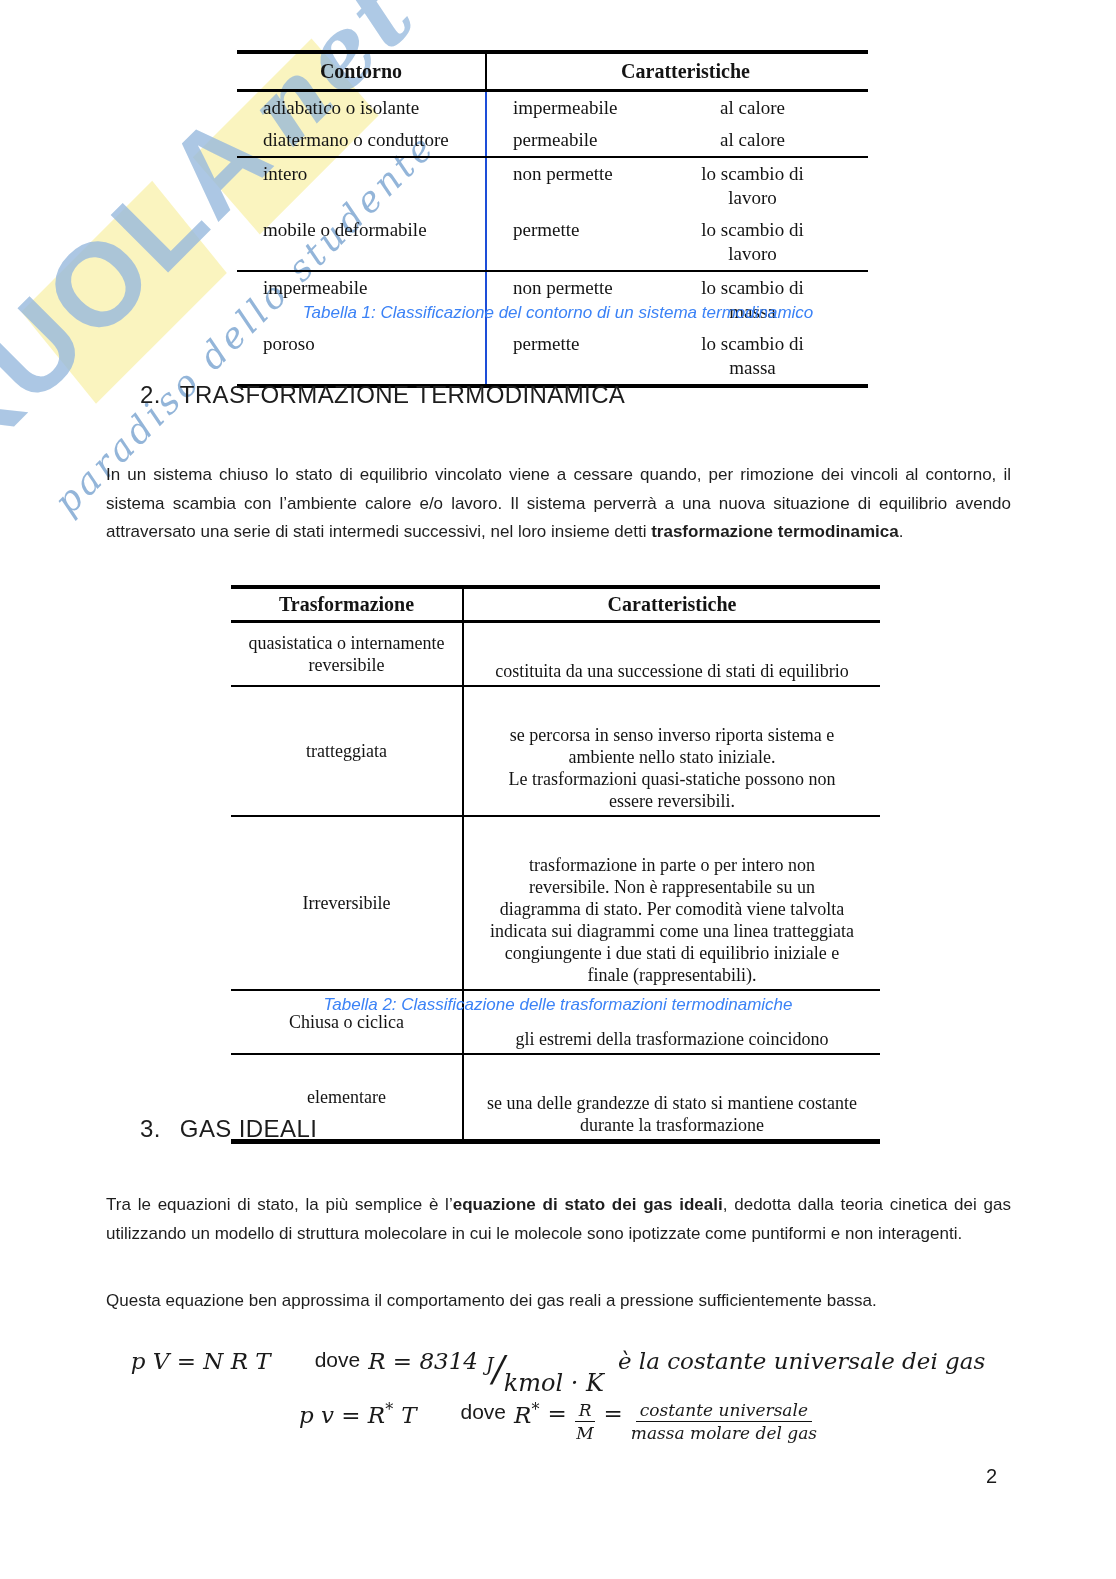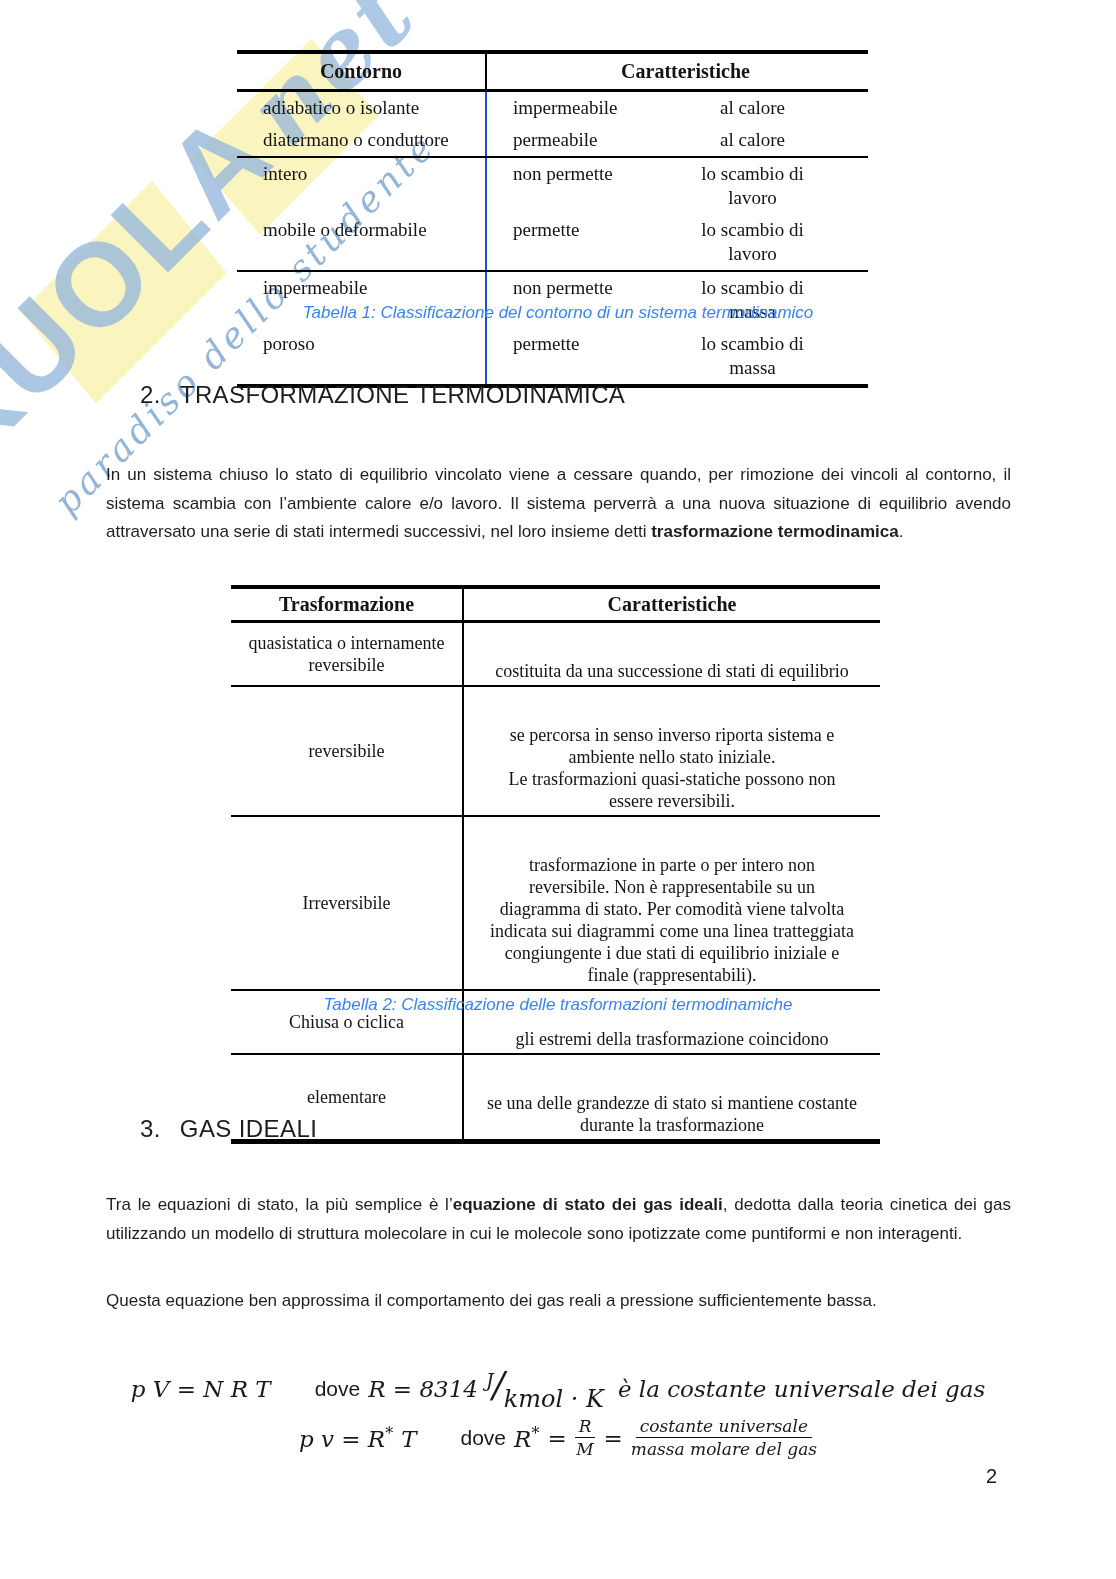--- a/index.html
+++ b/index.html
@@ -87,23 +87,22 @@
     position:absolute;left:106px;width:905px;
     font-size:17px;line-height:28.6px;text-align:justify;color:#1e1e1e;
   }
   .para1{top:461px;}
   .para2{top:1191px;}
   .para3{top:1287px;}
   .b{font-weight:bold;}
   
   .equation{
     position:absolute;left:0;width:100%;
-    display:flex;justify-content:center;align-items:center;
+    display:flex;justify-content:center;
     color:#1a1a1a;
-    margin-top:16px;
   }
   .eq1{top:1348px;}
   .eq2{top:1400px;}
   .math{font-family:"DejaVu Serif",serif;font-style:italic;font-size:23px;}
   .dove{font-family:"Liberation Sans",sans-serif;font-size:21px;font-style:normal;}
   .gap-lg{margin-left:44px;}
   .gap-md{margin-left:14px;}
   .gap-sm{margin-left:8px;}
   .sfrac{white-space:nowrap;}
   .sfrac sup{font-size:19px;vertical-align:10px;font-family:"DejaVu Serif",serif;font-style:italic;}
@@ -188,21 +187,21 @@
         <div class="t2-h2">Caratteristiche</div>
       </div>
       <div id="t2-body">
           <div class="t2-row">
             <div class="t2-left">quasistatica o internamente reversibile</div>
             <div class="t2-right">
               <div>costituita da una successione di stati di equilibrio</div>
             </div>
           </div>
           <div class="t2-row">
-            <div class="t2-left">reversibile</div>
+            <div class="t2-left">tratteggiata</div>
             <div class="t2-right">
               <div>se percorsa in senso inverso riporta sistema e ambiente nello stato iniziale.</div>
               <div>Le trasformazioni quasi-statiche possono non essere reversibili.</div>
             </div>
           </div>
           <div class="t2-row">
             <div class="t2-left">Irreversibile</div>
             <div class="t2-right">
               <div>trasformazione in parte o per intero non reversibile. Non è rappresentabile su un diagramma di stato. Per comodità viene talvolta indicata sui diagrammi come una linea tratteggiata congiungente i due stati di equilibrio iniziale e finale (rappresentabili).</div>
             </div>

